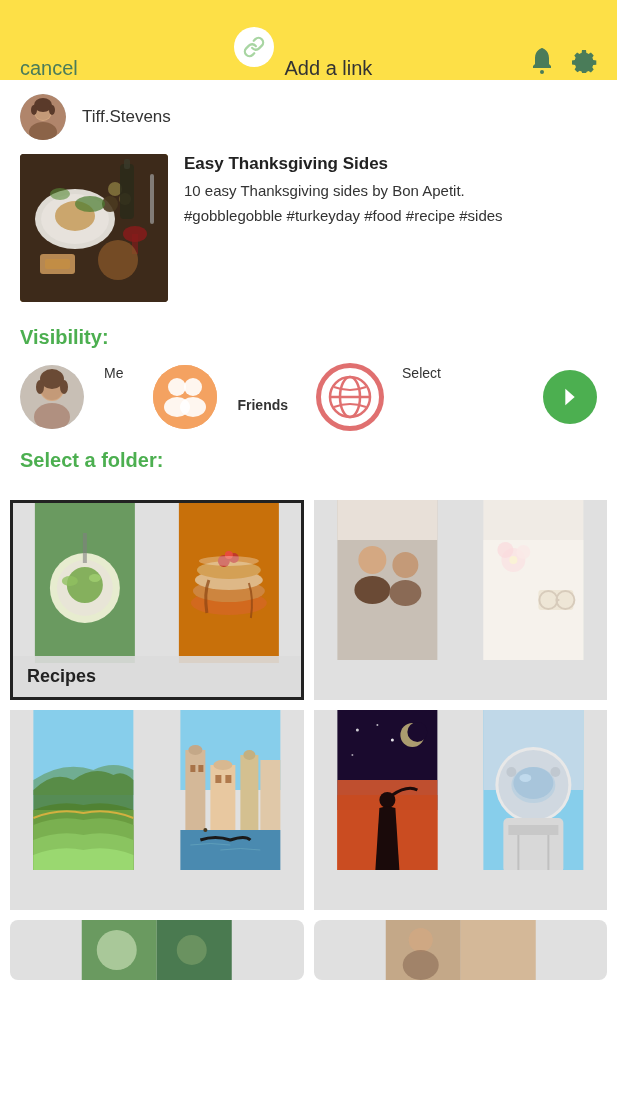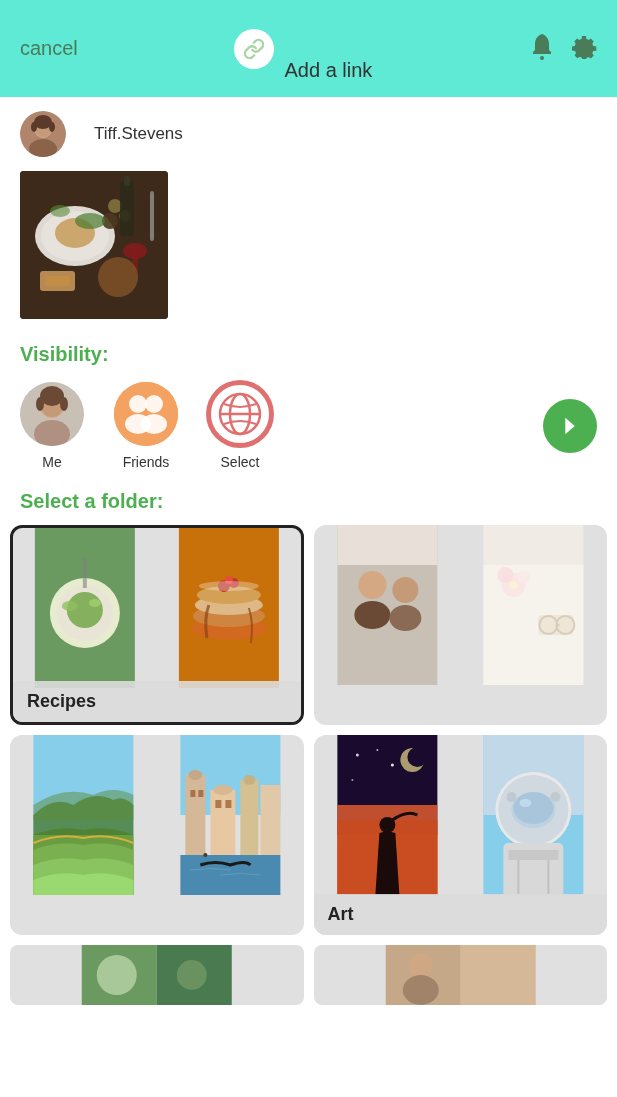--- a/index.html
+++ b/index.html
@@ -6,26 +6,26 @@
     body {
       width: 617px;
       min-height: 1097px;
       font-family: -apple-system, BlinkMacSystemFont, 'Segoe UI', sans-serif;
       background: #fff;
       overflow-x: hidden;
     }
 
     
     .header {
-      background: #5eead4;
-      display: flex;
-      align-items: center;
+      background: #fde047;
+      display: flex;
+      align-items: flex-end;
       justify-content: space-between;
       padding: 0 20px;
-      height: 97px;
+      height: 80px;
     }
     .header-cancel {
       color: #4a7c59;
       font-size: 20px;
       font-weight: 400;
       cursor: pointer;
       background: none;
       border: none;
     }
     .header-center {
@@ -60,21 +60,21 @@
     .header-icon {
       color: #4a7c59;
       font-size: 24px;
       cursor: pointer;
     }
 
     
     .user-row {
       display: flex;
       align-items: center;
-      gap: 28px;
+      gap: 16px;
       padding: 14px 20px;
     }
     .avatar {
       width: 46px;
       height: 46px;
       border-radius: 50%;
       background: #ccc;
       overflow: hidden;
       flex-shrink: 0;
     }
@@ -132,23 +132,22 @@
 
     .visibility-row {
       display: flex;
       align-items: center;
       padding: 12px 20px;
       gap: 30px;
       position: relative;
     }
     .visibility-option {
       display: flex;
-      flex-direction: column;
-      align-items: center;
-      gap: 8px;
+      flex-direction: row;
+      gap: 20px;
       cursor: pointer;
     }
     .visibility-circle {
       width: 64px;
       height: 64px;
       border-radius: 50%;
       display: flex;
       align-items: center;
       justify-content: center;
       font-size: 28px;
@@ -165,21 +164,22 @@
       border: 3px solid #e07070;
     }
     .visibility-public {
       
     }
     .visibility-label {
       font-size: 14px;
       color: #333;
     }
     .visibility-label.bold {
-      font-weight: 400;
+      font-weight: 700;
+      margin-top: 32px;
     }
 
     .next-btn {
       margin-left: auto;
       width: 54px;
       height: 54px;
       background: #4CAF50;
       border-radius: 50%;
       display: flex;
       align-items: center;
@@ -191,32 +191,32 @@
       width: 28px;
       height: 28px;
       fill: #fff;
     }
 
     
     .folder-section-label {
       color: #4CAF50;
       font-size: 20px;
       font-weight: 600;
-      padding: 8px 20px 12px 20px;
+      padding: 8px 20px 28px 20px;
     }
 
     .folder-grid {
       display: grid;
       grid-template-columns: 1fr 1fr;
       gap: 10px;
       padding: 0 10px;
     }
 
     .folder-item {
-      border-radius: 12px;
+      border-radius: 0;
       overflow: hidden;
       background: #e0e0e0;
       position: relative;
       cursor: pointer;
       height: 200px;
     }
     .folder-item.selected {
       border: 3px solid #222;
     }
 
@@ -360,20 +360,25 @@
         <rect x="130" y="20" width="4" height="50" fill="#a0a0a0" opacity="0.7" rx="2"></rect>
 
         <ellipse cx="70" cy="50" rx="15" ry="8" fill="#4a7c2f" opacity="0.7"></ellipse>
         <ellipse cx="40" cy="40" rx="10" ry="6" fill="#5a8c3a" opacity="0.6"></ellipse>
 
         <rect x="100" y="10" width="14" height="55" fill="#2a2a1a" opacity="0.85" rx="4"></rect>
         <rect x="104" y="5" width="6" height="10" fill="#3a3a2a" opacity="0.85" rx="2"></rect>
       </svg>
     </div>
   </div>
+  <div class="post-text">
+    <div class="post-title">Easy Thanksgiving Sides</div>
+    <div class="post-description">10 easy Thanksgiving sides by Bon Apetit.</div>
+    <div class="post-hashtags">#gobblegobble #turkeyday #food #recipe #sides</div>
+  </div>
 </div>
 
 <div class="section-label">Visibility:</div>
 
 <div class="visibility-row">
 
   <div class="visibility-option visibility-me">
     <div class="visibility-circle">
       <svg width="64" height="64" viewBox="0 0 64 64">
         <circle cx="32" cy="32" r="32" fill="#c8bfb5"></circle>
@@ -590,21 +595,20 @@
           <ellipse cx="42" cy="68" rx="6" ry="4" fill="#d0e8f8" opacity="0.6"></ellipse>
 
           <rect x="20" y="108" width="60" height="55" fill="#d8d8d8" rx="5"></rect>
           <rect x="25" y="115" width="50" height="10" fill="#c8c8c8"></rect>
 
           <line x1="35" y1="125" x2="35" y2="160" stroke="#c0c0c0" stroke-width="2"></line>
           <line x1="65" y1="125" x2="65" y2="160" stroke="#c0c0c0" stroke-width="2"></line>
         </svg>
       </div>
     </div>
-    <div class="folder-label">Art</div>
   </div>
 
 </div>
 
 <div class="folder-grid-bottom">
   <div class="folder-item-partial">
     <svg width="100%" height="60" viewBox="0 0 150 60">
       <rect width="75" height="60" fill="#6a9a60"></rect>
       <rect x="75" width="75" height="60" fill="#4a7a50"></rect>
 

